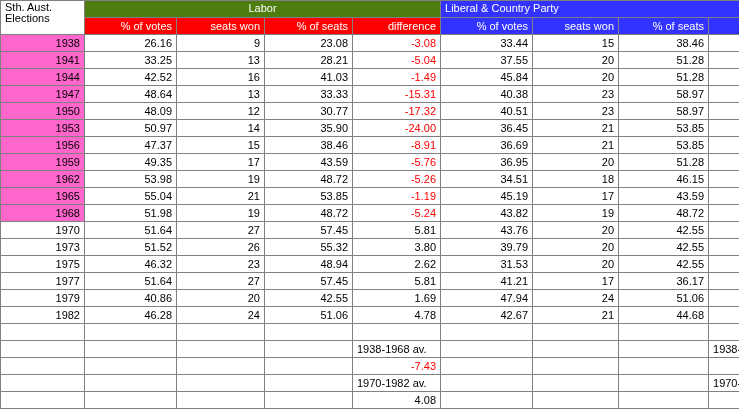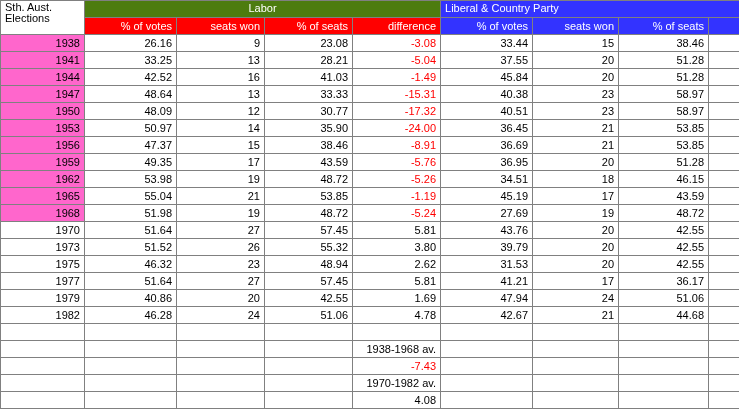--- a/index.html
+++ b/index.html
@@ -94,21 +94,21 @@
   .neg {
     color: #ff0000;
   }
   .bold {
     font-weight: bold;
   }
   .blank {
     background: #ffffff;
   }
   .label-left {
-    text-align: right;
+    text-align: left;
   }
   .two-line {
     line-height: 11px;
     padding-top: 0;
   }
   .two-line div { display: block; }
 </style>
 </head>
 <body>
 
@@ -255,21 +255,21 @@
           <td class="num">17</td>
           <td class="num">43.59</td>
           <td class="num bold">7.66</td>
         </tr>
         <tr>
           <td class="year-pink">1968</td>
           <td class="num">51.98</td>
           <td class="num">19</td>
           <td class="num">48.72</td>
           <td class="num neg">-5.24</td>
-          <td class="num">27.69</td>
+          <td class="num">43.82</td>
           <td class="num">19</td>
           <td class="num">48.72</td>
           <td class="num bold">4.90</td>
         </tr>
         <tr>
           <td class="year-plain">1970</td>
           <td class="num">51.64</td>
           <td class="num">27</td>
           <td class="num">57.45</td>
           <td class="num">5.81</td>

